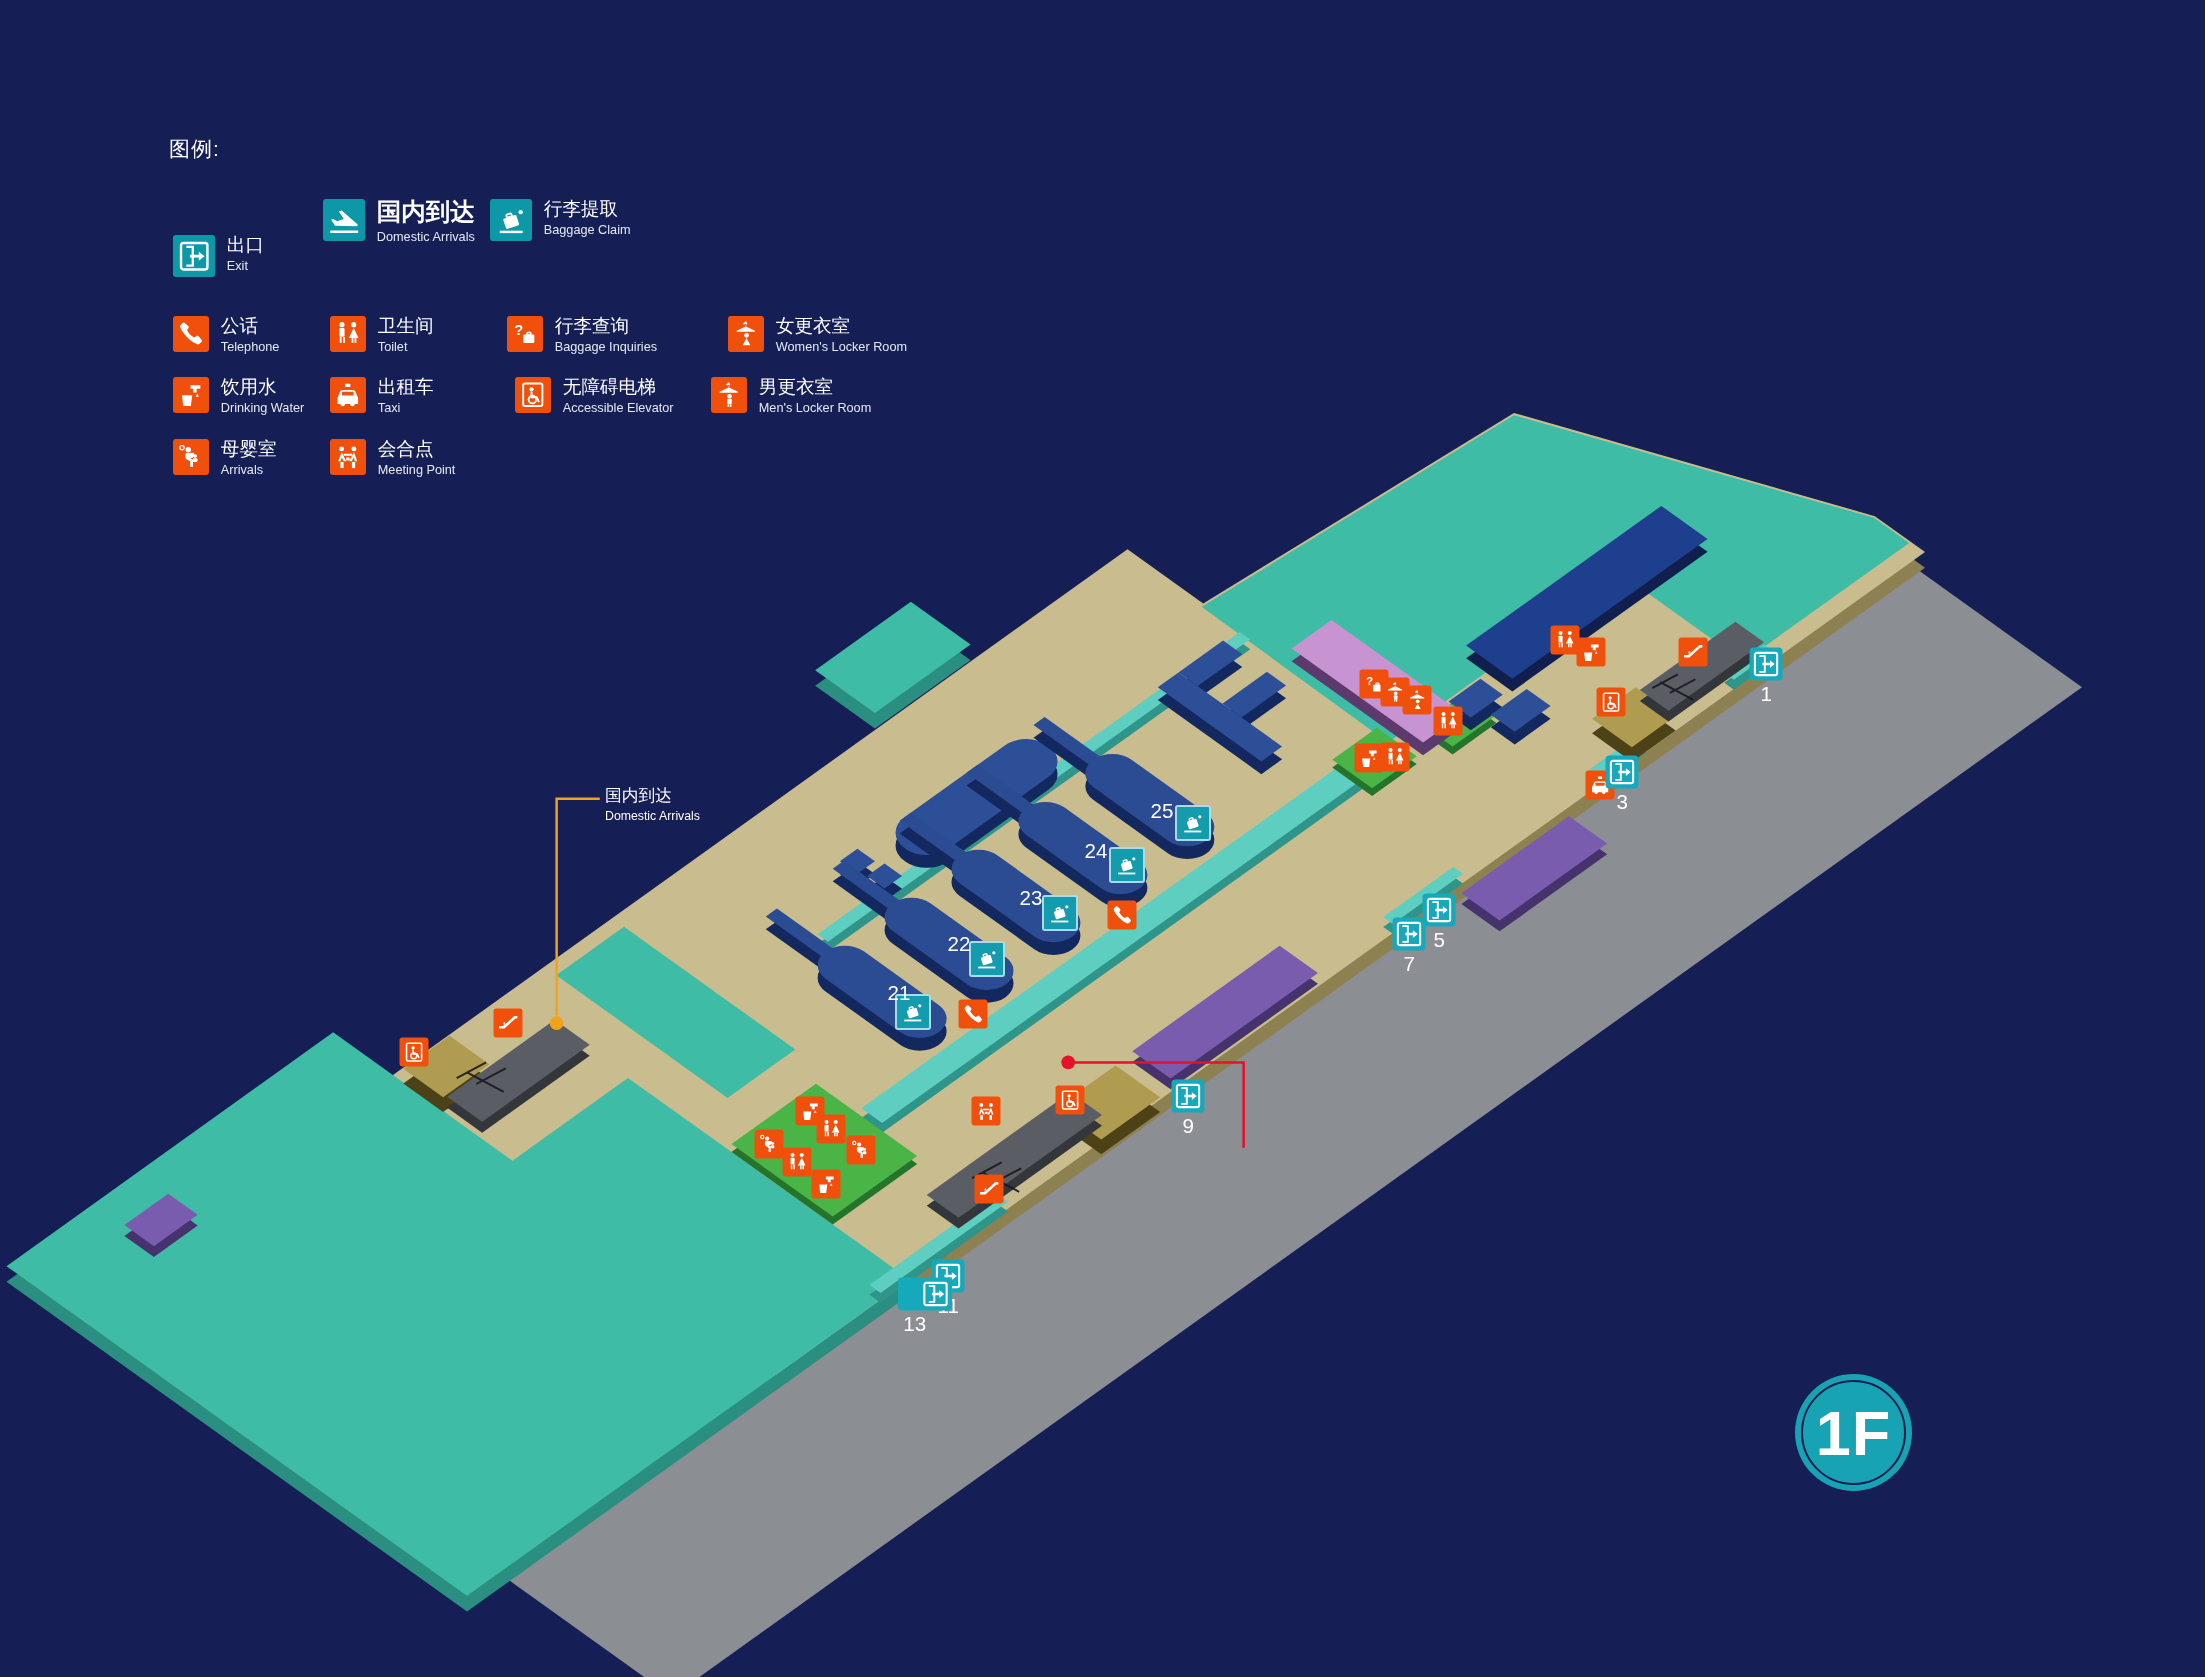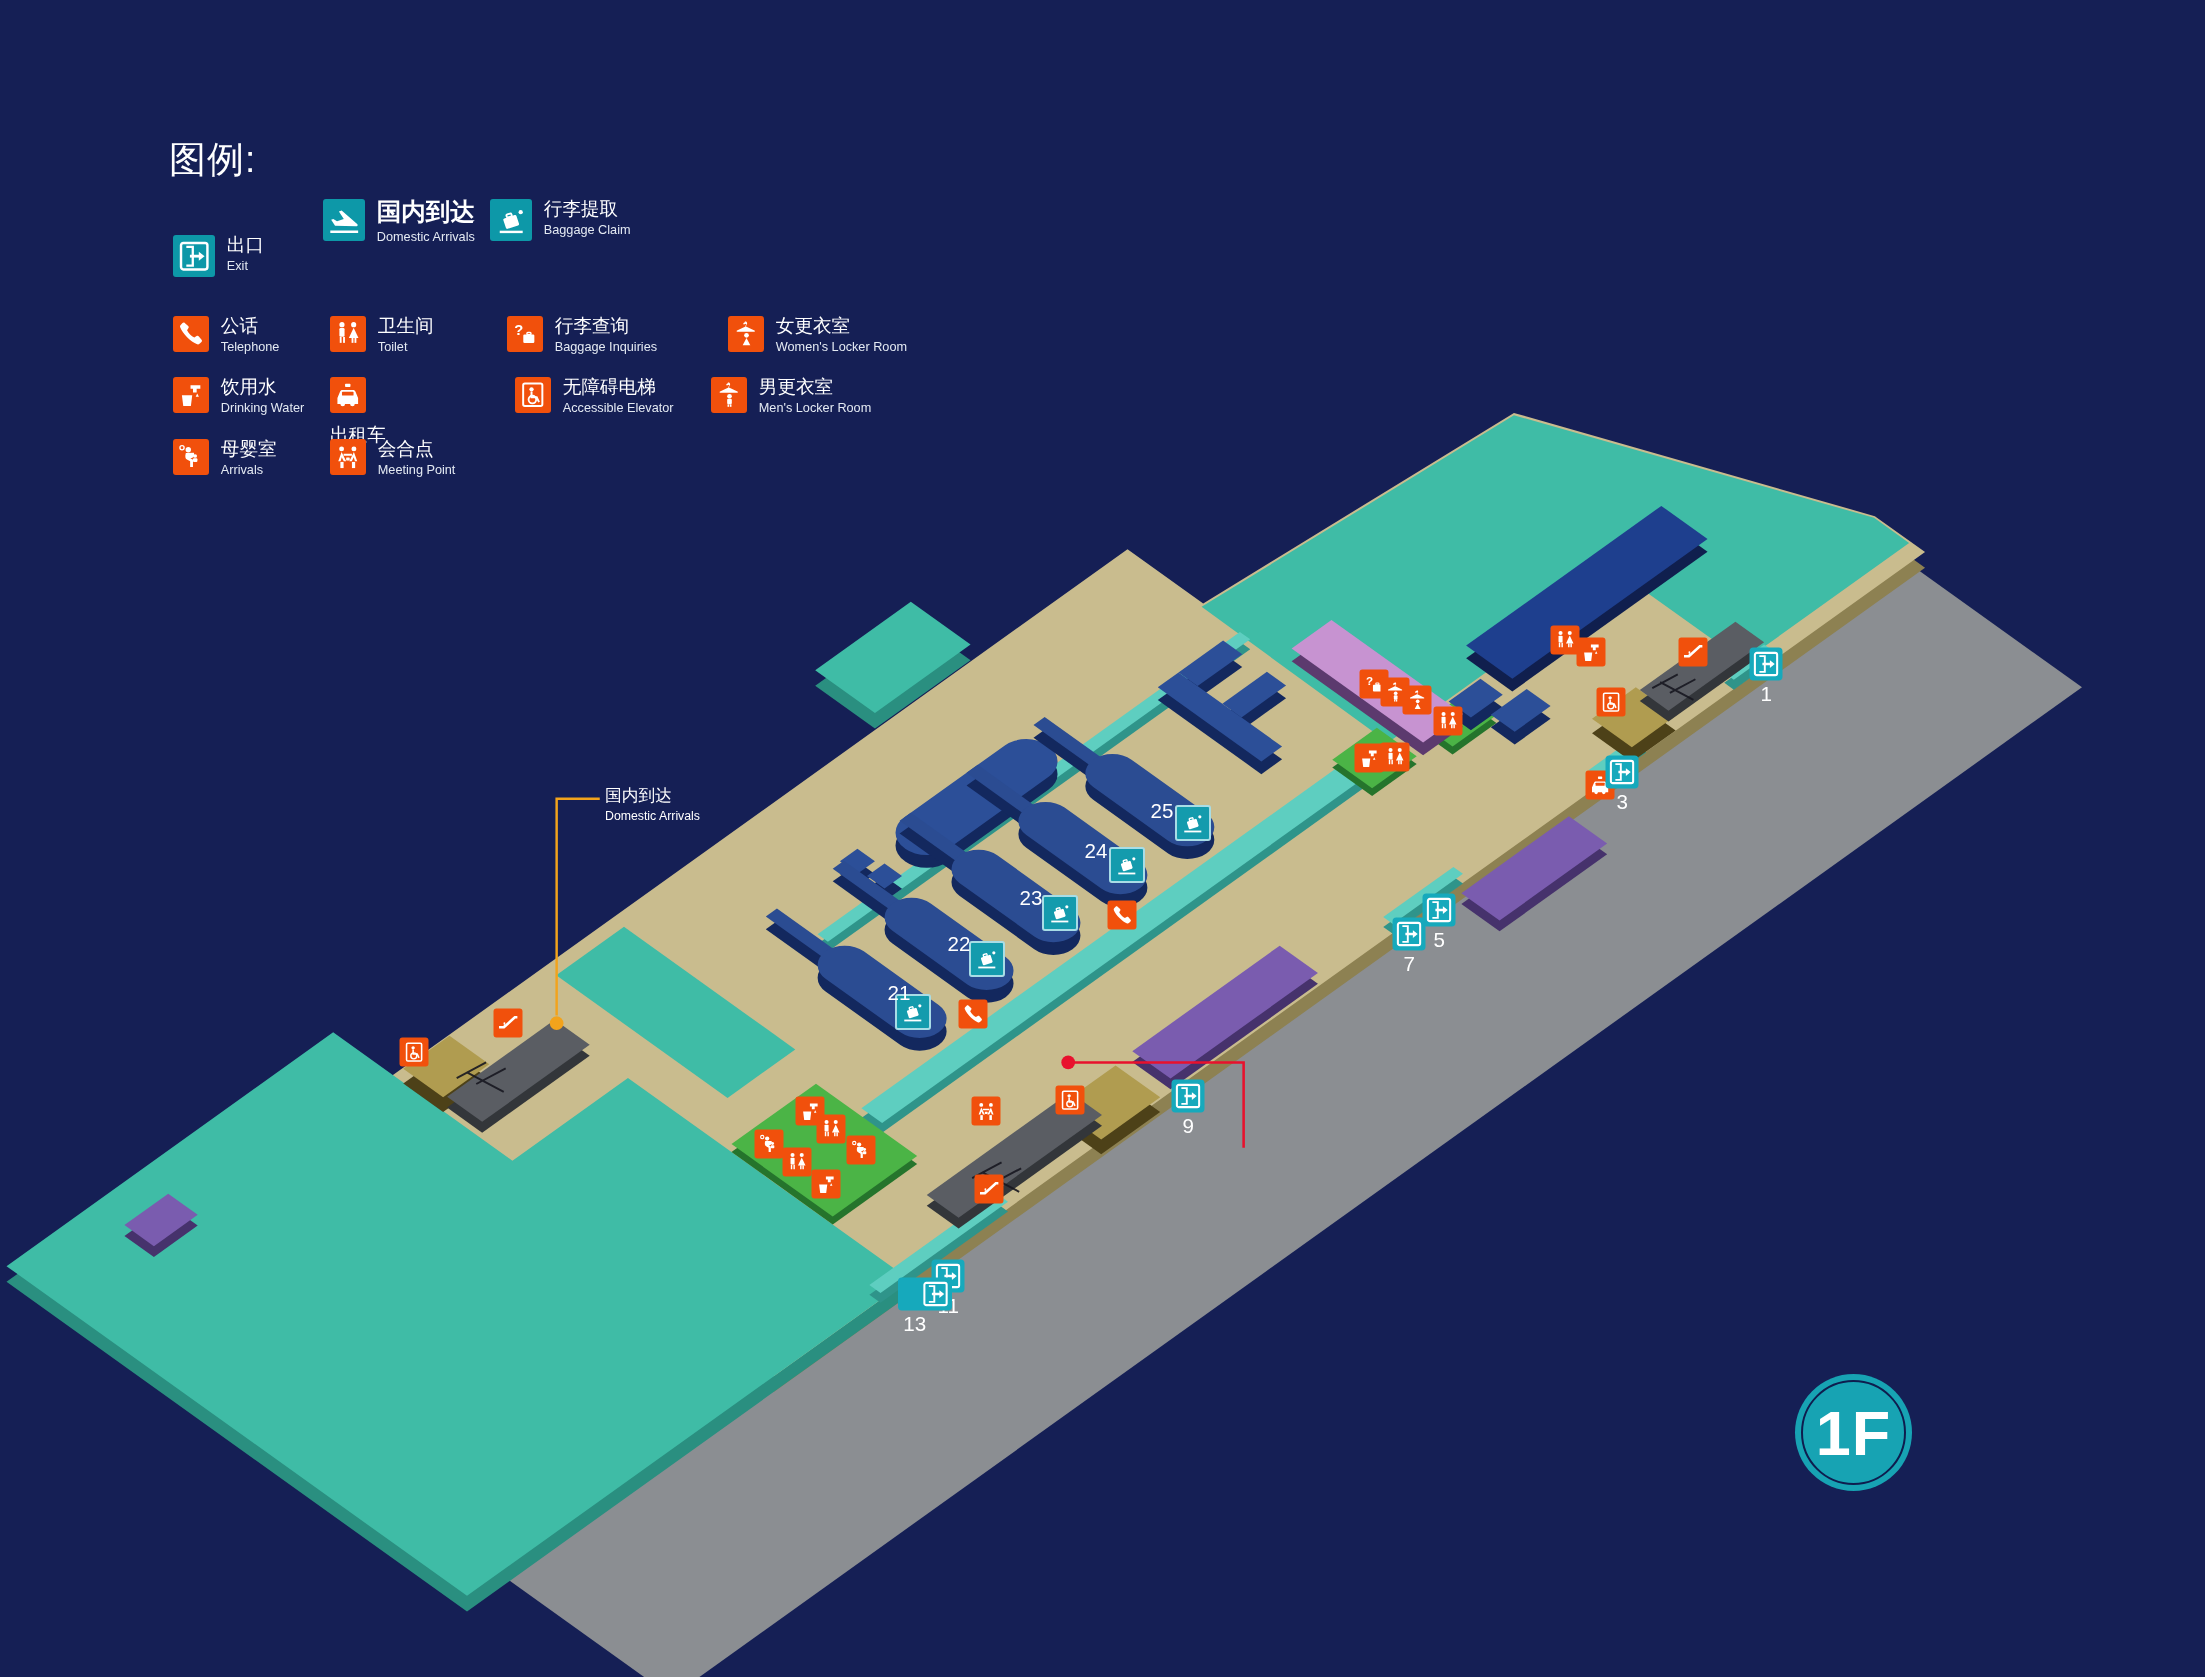--- a/index.html
+++ b/index.html
@@ -1,20 +1,20 @@
 <!DOCTYPE html>
 <html><head>
 <meta charset="utf-8">
 <style>
   html,body{margin:0;padding:0;background:#151f55;}
   #stage{position:relative;width:2205px;height:1677px;background:#151f55;overflow:hidden;
          font-family:"Liberation Sans","DejaVu Sans",sans-serif;}
   #mapsvg{position:absolute;left:0;top:0;}
   
-  #legend-title{position:absolute;color:#fff;font-size:37px;letter-spacing:1px;}
+  #legend-title{position:absolute;color:#fff;font-size:21px;letter-spacing:1px;}
   .lg-item{position:absolute;display:flex;gap:11.8px;align-items:flex-start;}
   .lg-ico{flex:none;display:flex;align-items:center;justify-content:center;border-radius:2.9px;}
   .lg-ico svg{width:82%;height:82%;}
   .v-teal{background:#0d98a8;}
   .v-orange{background:#f1500c;}
   .lg-zh{display:block;font-size:18.6px;color:#fff;line-height:1.1;}
   .lg-en{display:block;font-size:12.7px;color:#e4eaf3;margin-top:3.9px;}
   .lg-item.big .lg-zh{font-size:24.5px;font-weight:bold;}
   
   .mk{position:absolute;display:flex;align-items:center;justify-content:center;border-radius:2.9px;
@@ -383,21 +383,21 @@
         <span class="lg-ico v-orange" style="width:36px;height:36px">
           <svg viewBox="0 0 24 24">
             <use href="#sym-drinking-water"></use>
           </svg>
         </span>
         <span class="lg-txt">
           <span class="lg-zh">饮用水</span>
           <span class="lg-en">Drinking Water</span>
         </span>
       </div>
-      <div class="lg-item" style="left: 330px; top: 377px; flex-direction: column;">
+      <div class="lg-item" style="left: 330px; top: 377px;">
         <span class="lg-ico v-orange" style="width:36px;height:36px">
           <svg viewBox="0 0 24 24">
             <use href="#sym-taxi"></use>
           </svg>
         </span>
         <span class="lg-txt">
           <span class="lg-zh">出租车</span>
           <span class="lg-en">Taxi</span>
         </span>
       </div>

